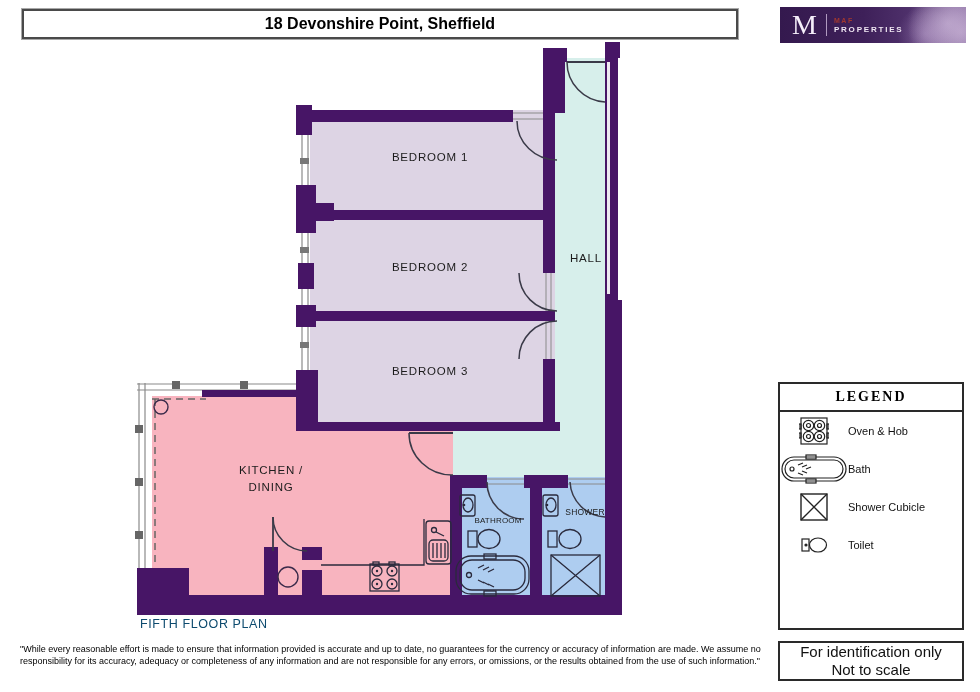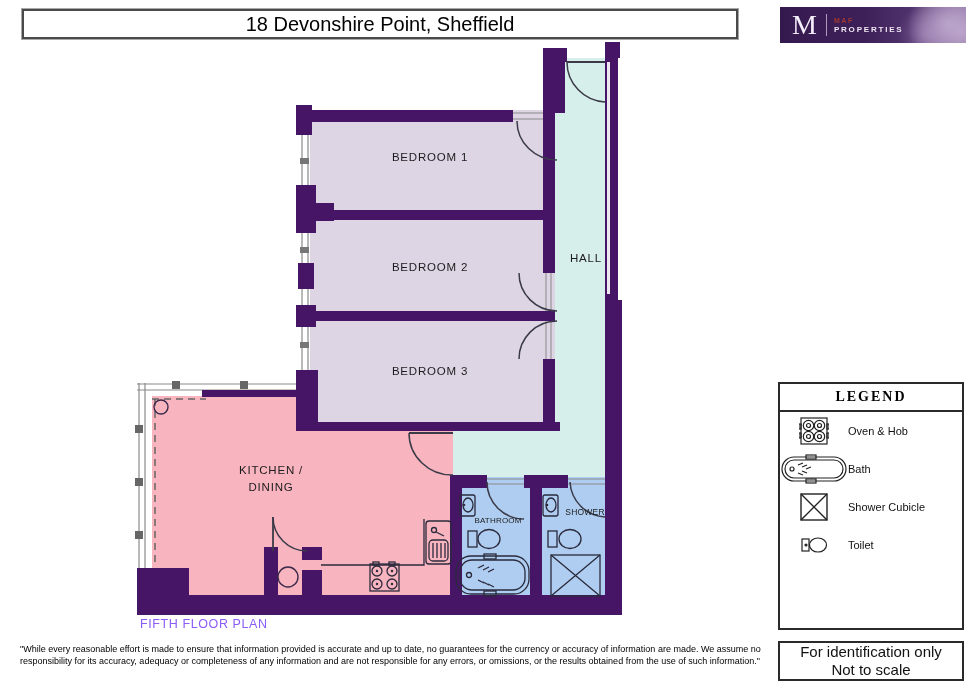--- a/index.html
+++ b/index.html
@@ -2,21 +2,21 @@
 <html><head>
 <meta charset="utf-8">
 <style>
   html,body{margin:0;padding:0;}
   .page{position:relative;width:980px;height:692px;background:#ffffff;overflow:hidden;
         font-family:"Liberation Sans",sans-serif;}
   
   .title-box{position:absolute;left:22px;top:9px;width:712px;height:26px;
              border:2px solid #4a4a4a;outline:1px solid #a8a8a8;background:#fff;
              display:flex;align-items:center;justify-content:center;
-             font-weight:normal;font-size:20px;color:#000;}
+             font-weight:bold;font-size:16px;color:#000;}
   
   .logo{position:absolute;left:780px;top:7px;width:186px;height:36px;
         background:linear-gradient(90deg,#34194e 0%,#3e2059 45%,#52346f 75%,#6d4f8a 100%);
         display:flex;align-items:center;padding-left:12px;box-sizing:border-box;overflow:hidden;}
   .logo::after{content:"";position:absolute;right:0;top:0;width:90px;height:36px;
         background:radial-gradient(circle at 80% 45%,rgba(216,196,228,.55),rgba(216,196,228,0) 55%),
                    radial-gradient(circle at 55% 75%,rgba(190,160,210,.4),rgba(190,160,210,0) 50%),
                    radial-gradient(circle at 95% 70%,rgba(240,220,245,.5),rgba(240,220,245,0) 60%);}
   .logo-m{font-family:"Liberation Serif",serif;color:#f5eefa;font-size:28px;line-height:1;font-weight:400;}
   .logo-sep{width:1px;height:22px;background:#b09ac0;margin:0 7px 0 9px;}
@@ -31,21 +31,21 @@
   .legend-items{}
   .legend-row{height:38px;display:flex;align-items:center;}
   .legend-icon{width:68px;display:flex;justify-content:center;align-items:center;}
   .legend-label{font-size:11px;color:#111;}
   
   .idbox{position:absolute;left:778px;top:630px;width:186px;height:40px;
          border:2px solid #2a2a2a;background:#fff;box-sizing:border-box;
          display:flex;flex-direction:column;align-items:center;justify-content:center;
          font-size:15px;line-height:18px;color:#111;margin-top:11px;}
   
-  .plan-name{position:absolute;left:140px;top:617px;font-size:12.5px;letter-spacing:.6px;color:#8b5cf6;}
+  .plan-name{position:absolute;left:140px;top:617px;font-size:12.5px;letter-spacing:.6px;color:#0c4a6e;}
   .disclaimer{position:absolute;left:20px;top:644px;width:750px;color:#000;}
   .disc-h{font-size:9px;margin-bottom:2px;}
   .disc-b{font-size:9px;line-height:11.5px;}
   
   .plan-svg{position:absolute;left:0;top:0;}
   .plan-svg text{font-family:"Liberation Sans",sans-serif;fill:#1c1c1c;font-size:11.5px;letter-spacing:.8px;}
   .fixture{stroke:#2a2a3c;stroke-width:1.3;fill:none;}
   .arc{stroke:#3a3a48;stroke-width:1.5;fill:none;}
   .leaf{stroke:#3a3a48;stroke-width:1.8;}
   .frame{stroke:#8a8a8a;stroke-width:1;}

